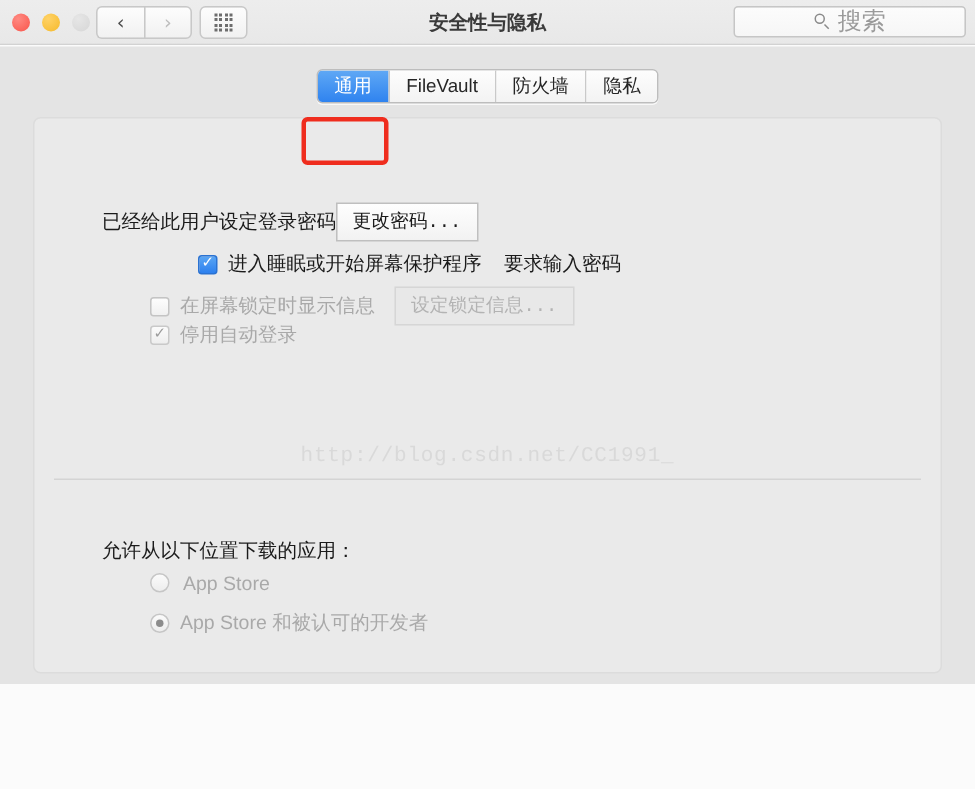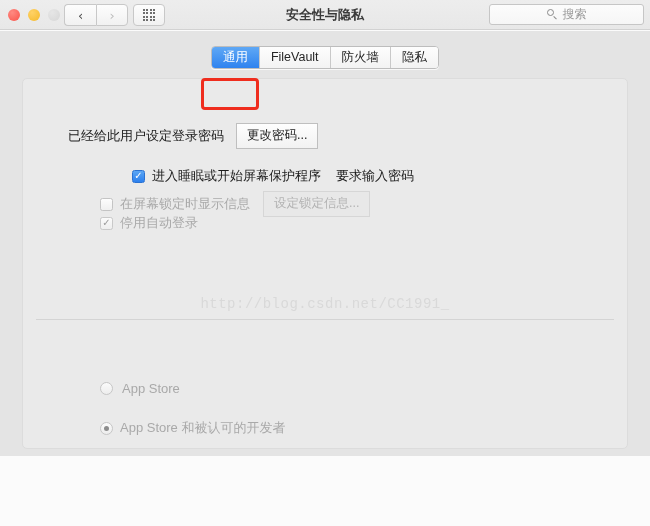--- a/index.html
+++ b/index.html
@@ -82,21 +82,21 @@
   #searchfield .mag::before {
     content: ""; position: absolute; left: 0; top: 0;
     width: 7px; height: 7px; border: 1.3px solid #8a8a8a; border-radius: 50%;
     box-sizing: border-box;
   }
   #searchfield .mag::after {
     content: ""; position: absolute; left: 7px; top: 7px;
     width: 4px; height: 1.3px; background: #8a8a8a;
     transform: rotate(45deg); transform-origin: 0 0;
   }
-  #searchfield .ph { font-size: 12px; color: #9a9a9a; }
+  #searchfield .ph { font-size: 16px; color: #9a9a9a; }
 
   
   #prefbody {
     position: absolute; left: 0; top: 31px;
     width: 650px; height: 425px;
     background: #e4e4e4;
   }
 
   
   #tabbar {
@@ -139,28 +139,29 @@
     position: absolute; left: 22px; top: 47px;
     width: 606px; height: 371px;
     background: #eaeaea;
     border: 1px solid #dcdcdc;
     border-radius: 5px;
     box-sizing: border-box;
   }
 
   
   .row { position: absolute; display: flex; align-items: center; }
-  #row-loginpw { left: 68px; top: 92px; gap: 12px; }
+  #row-loginpw { left: 68px; top: 104px; }
   .lbl { font-size: 13px; color: #1b1b1b; white-space: nowrap; }
   .btn {
     font-size: 12.5px; color: #1b1b1b;
     background: linear-gradient(to bottom, #fefefe, #f2f2f2);
     border: 1px solid #bfbfbf; border-radius: 0;
     padding: 3px 10px 4px;
     white-space: nowrap;
+    font-family: Liberation Mono, monospace;
   }
   .btn.disabled {
     color: #b3b3b3;
     background: #e8e8e8;
     border-color: #d6d6d6;
   }
 
   
   #cb1 { left: 100px; top: 136px; gap: 7px; padding-left: 32px; }
   #cb2 { left: 100px; top: 160px; gap: 7px; }
@@ -223,21 +224,21 @@
     letter-spacing: 0.5px;
   }
   #divider {
     position: absolute; left: 36px; top: 288px; width: 578px; height: 1px;
     background: #d4d4d4;
   }
 
   
   #dl-title { position: absolute; left: 68px; top: 327px; }
   #rb1 { left: 100px; top: 350px; gap: 9px; }
-  #rb2 { left: 100px; top: 388px; gap: 7px; }
+  #rb2 { left: 100px; top: 375px; gap: 7px; }
   .radio {
     width: 13px; height: 13px; border-radius: 50%;
     background: linear-gradient(to bottom, #fbfbfb, #ededed);
     border: 1px solid #c6c6c6;
     box-sizing: border-box; flex: none;
     display: flex; align-items: center; justify-content: center;
   }
   .radio.sel::after {
     content: ""; width: 5px; height: 5px; border-radius: 50%;
     background: #8c8c8c; display: block;
@@ -331,20 +332,23 @@
 
     <div class="row" id="cb2">
       <span class="cbox off"></span>
       <span class="lbl dim">在屏幕锁定时显示信息</span>
       <span class="btn disabled" style="margin-left:6px;">设定锁定信息...</span>
     </div>
 
     <div id="wm-url">http://blog.csdn.net/CC1991_</div>
     <div id="divider"></div>
 
+    <div class="row" id="dl-title">
+      <span class="lbl">允许从以下位置下载的应用：</span>
+    </div>
     <div class="row" id="rb1">
       <span class="radio"></span>
       <span class="lbl dim">App Store</span>
     </div>
     <div class="row" id="rb2">
       <span class="radio sel"></span>
       <span class="lbl dim">App Store 和被认可的开发者</span>
     </div>
 
     <div id="tab-annot"></div>

